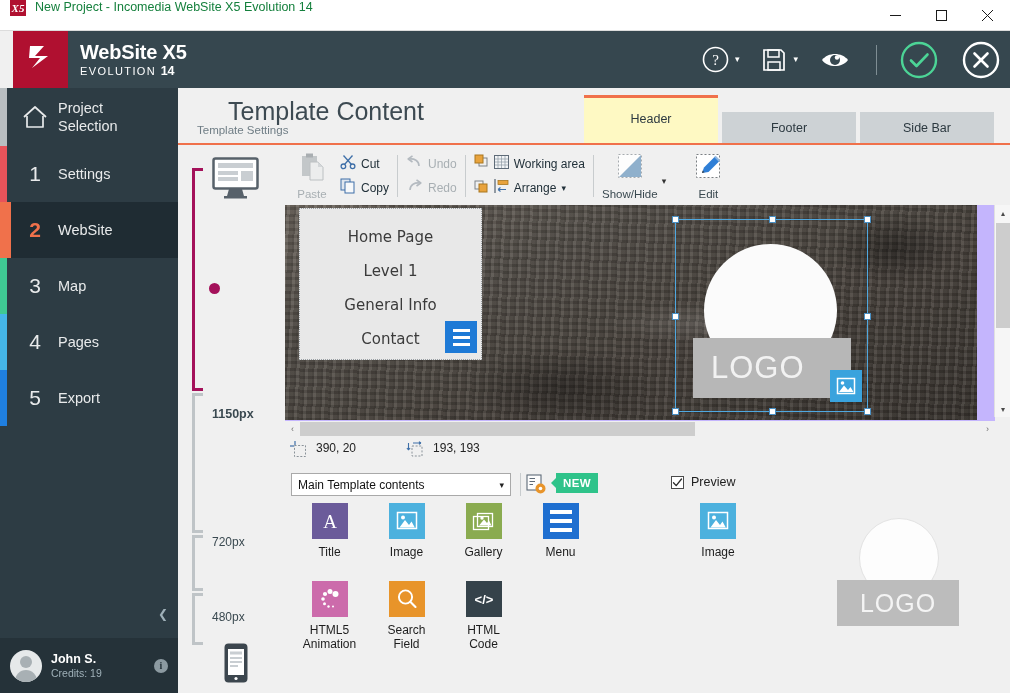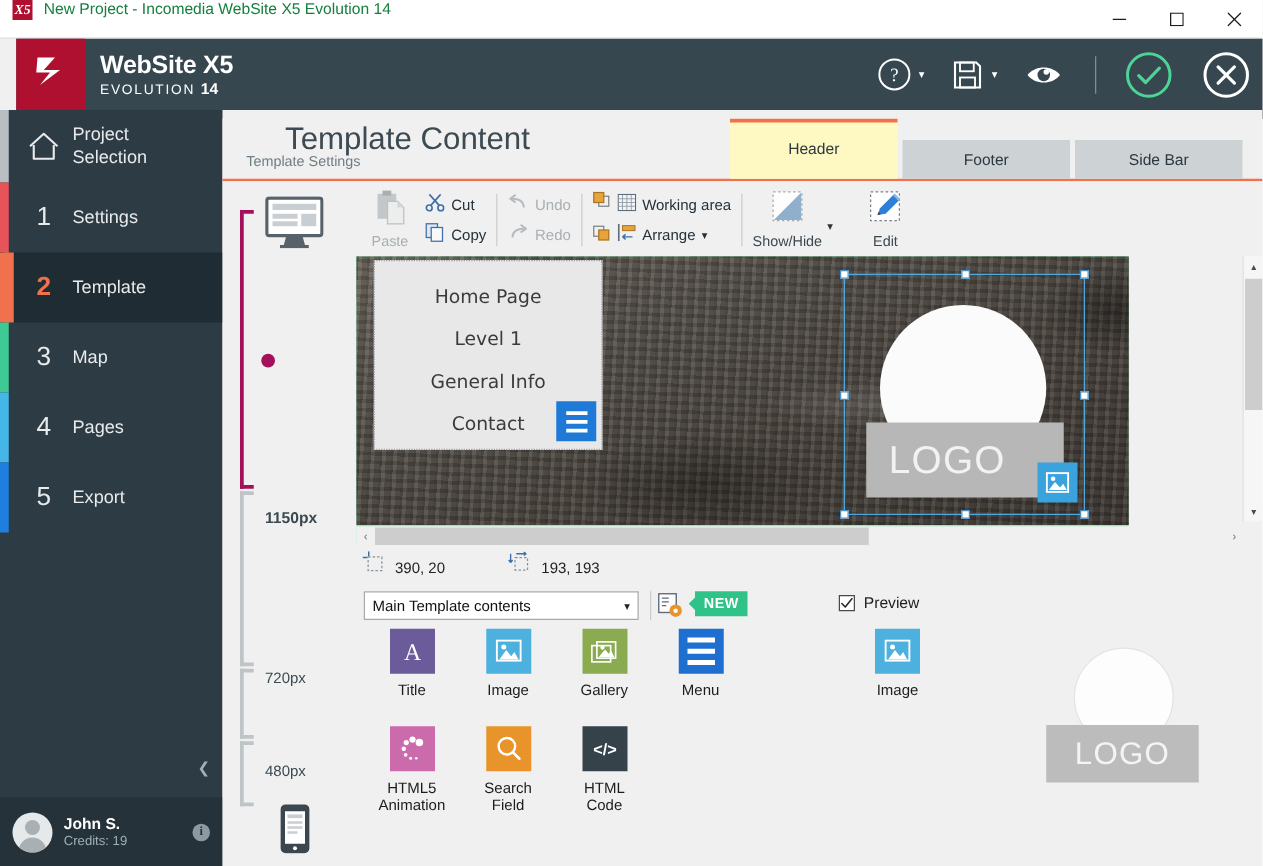--- a/index.html
+++ b/index.html
@@ -158,22 +158,22 @@
   .brk.magenta { border-color: #a4115a; }
   .rlabel { position: absolute; left: 34px; font-size: 12px; color: #3a4950; }
   .rlabel.bold { font-weight: bold; font-size: 12.5px; }
   #range-dot {
     position: absolute; left: 31px; top: 138px; width: 11px; height: 11px;
     border-radius: 50%; background: #a4115a;
   }
 
   
   #canvaswrap {
-    position: absolute; left: 285px; top: 205px; width: 618px; height: 230px;
-    overflow: hidden; background: #86efac;
+    position: absolute; left: 285px; top: 205px; width: 710px; height: 230px;
+    overflow: hidden; background: #c4b5fd;
   }
   #canvasbg {
     position: absolute; left: 0; top: 0; width: 692px; height: 215px;
     background:
       radial-gradient(ellipse 120px 40px at 15% 25%, rgba(255,255,255,0.10), transparent 70%),
       radial-gradient(ellipse 160px 30px at 62% 55%, rgba(255,255,255,0.13), transparent 70%),
       radial-gradient(ellipse 90px 50px at 88% 20%, rgba(0,0,0,0.35), transparent 70%),
       radial-gradient(ellipse 140px 60px at 40% 85%, rgba(0,0,0,0.30), transparent 70%),
       repeating-linear-gradient(93deg, rgba(0,0,0,0.16) 0 2px, rgba(255,255,255,0.05) 2px 5px, rgba(0,0,0,0.10) 5px 9px),
       repeating-linear-gradient(2deg, rgba(0,0,0,0.10) 0 3px, rgba(255,255,255,0.04) 3px 7px),
@@ -230,21 +230,21 @@
   #hthumb {
     position: absolute; left: 15px; top: 1px; width: 395px; height: 14px; background: #cdcdcd;
   }
   .hsc-arrow {
     position: absolute; top: 0; width: 15px; height: 16px; display: flex;
     align-items: center; justify-content: center; font-size: 9px; color: #6d6d6d; cursor: pointer;
   }
 
   
   #coords { position: absolute; left: 290px; top: 441px; display: flex; align-items: center; }
-  .coord { display: flex; align-items: flex-end; font-size: 12px; color: #222; }
+  .coord { display: flex; align-items: flex-start; font-size: 12px; color: #222; }
   .coord .cv { margin-left: 9px; }
 
   
   #dropdown {
     position: absolute; left: 291px; top: 473px; width: 220px; height: 23px;
     background: #fff; border: 1px solid #a9a9a9; display: flex; align-items: center;
     padding: 0 6px; font-size: 12px; color: #111; cursor: pointer;
   }
   #dd-caret { margin-left: auto; font-size: 9px; color: #222; }
   #dd-sep { position: absolute; left: 520px; top: 473px; width: 1px; height: 23px; background: #c8ccce; }
@@ -399,21 +399,21 @@
       <span class="bar" style="background:#e8535a"></span>
       <span class="num">1</span>
       <span class="lbl">Settings</span>
     </div>
 
     <div class="nav-item active">
       <span class="bar" style="background:#f0714b">
           <span id="active-accent"></span>
         </span>
       <span class="num">2</span>
-      <span class="lbl">Template</span>
+      <span class="lbl">WebSite</span>
     </div>
 
     <div class="nav-item">
       <span class="bar" style="background:#3fc993"></span>
       <span class="num">3</span>
       <span class="lbl">Map</span>
     </div>
 
     <div class="nav-item">
       <span class="bar" style="background:#45b6e8"></span>

